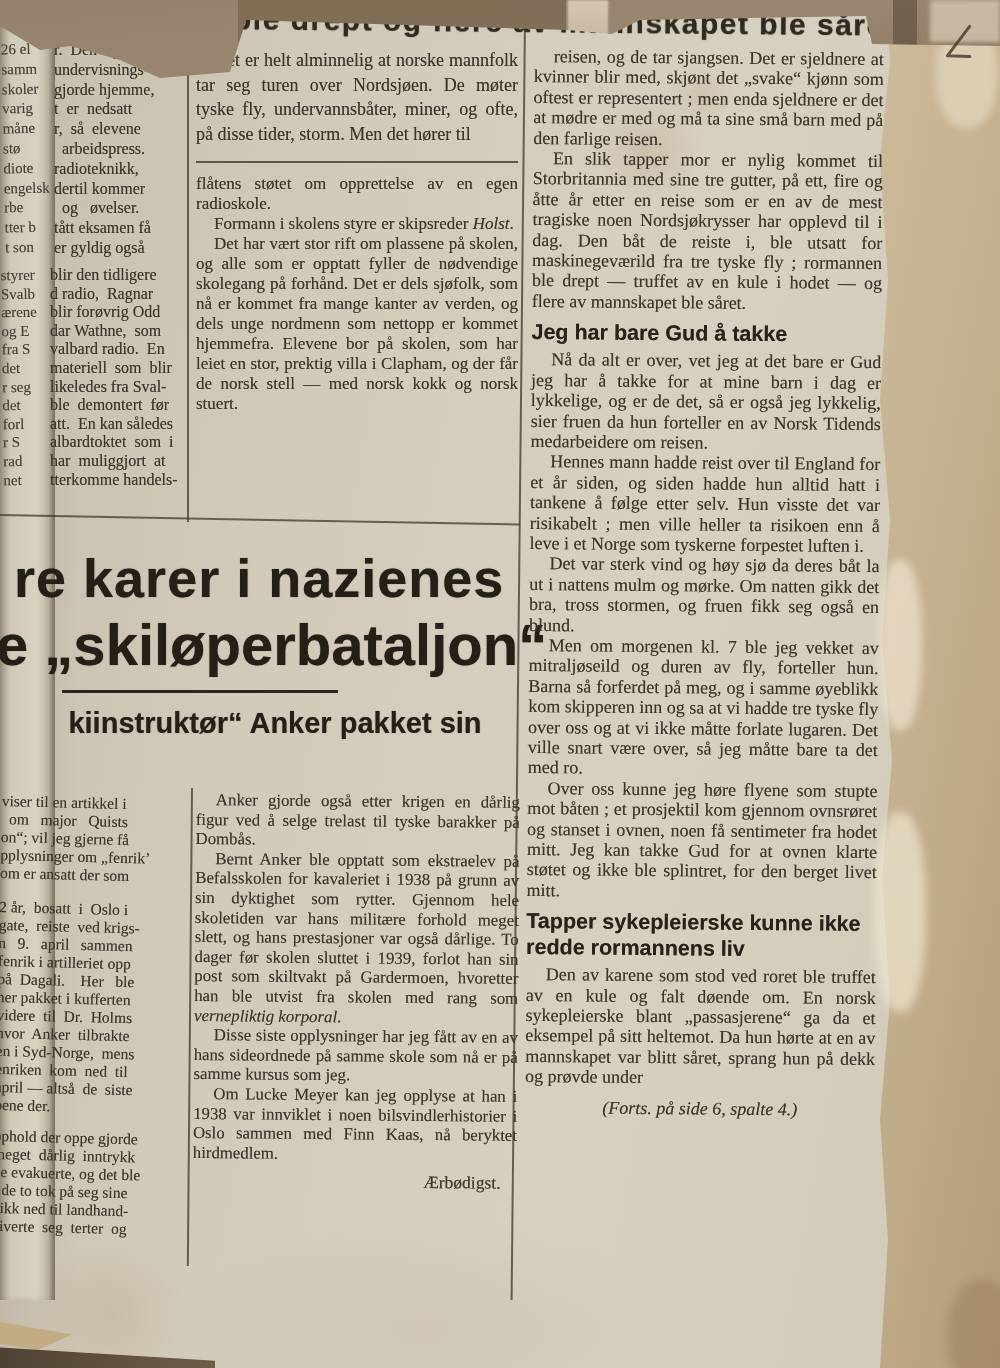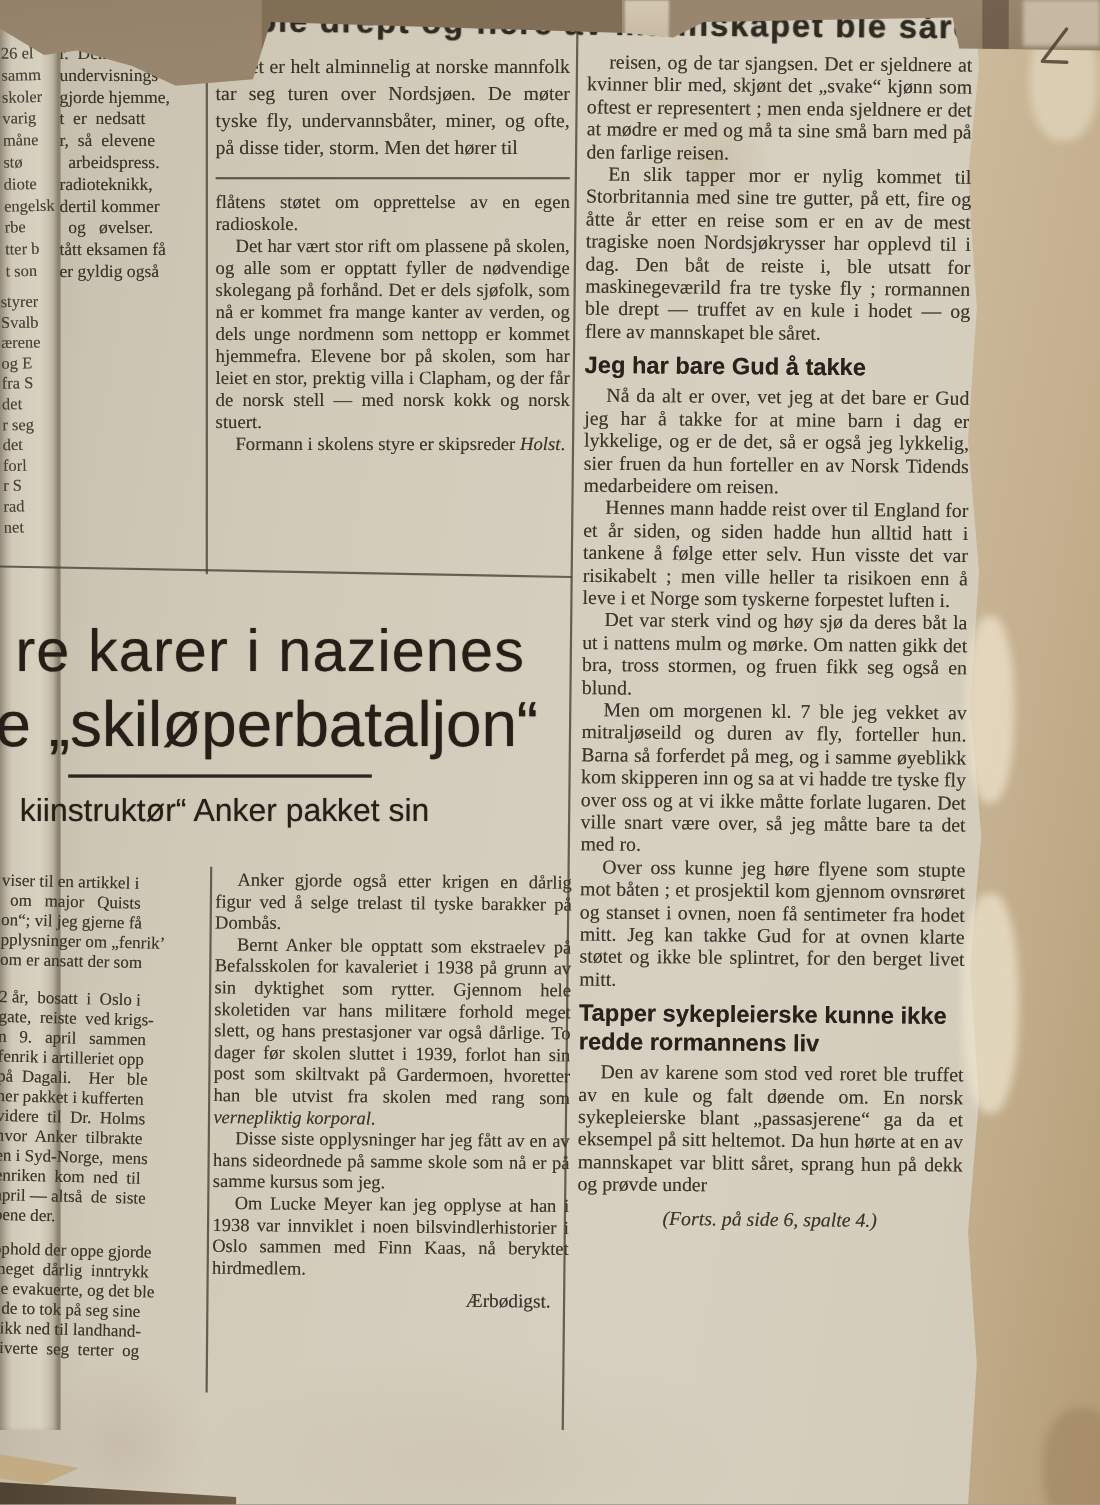--- a/index.html
+++ b/index.html
@@ -62,26 +62,26 @@
   .vB{left:524px;top:18px;height:1282px;transform:rotate(.6deg);transform-origin:top left;}
   .vC{left:191px;top:788px;height:478px;transform:rotate(.5deg);transform-origin:top left;}
   .hslope{position:absolute;left:0;top:514px;width:520px;height:2px;background:#3f3930;opacity:.75;z-index:4;transform:rotate(1.05deg);transform-origin:left center;}
   .hrule{height:2px;background:#3f3930;opacity:.8;margin:15px 0 11px 0;}
   
   .midtop{position:absolute;left:196px;top:48px;width:322px;z-index:4;}
   .midtop p{margin:0;text-align:justify;text-indent:18px;font-size:17px;line-height:20px;}
   .midtop p.lead{font-size:18px;line-height:24.5px;}
   .midtop p.noind{text-indent:0;}
   
-  .hblock{position:absolute;left:0;top:560px;width:532px;z-index:4;
-    font-family:"Liberation Sans","DejaVu Sans",sans-serif;font-weight:normal;color:#241f17;}
+  .hblock{position:absolute;left:0;top:546px;width:532px;z-index:4;
+    font-family:"Liberation Sans","DejaVu Sans",sans-serif;font-weight:bold;color:#241f17;}
   .hl1{font-size:54px;line-height:64px;letter-spacing:1px;margin-left:14px;white-space:nowrap;text-shadow:0 0 1px rgba(36,31,23,.7);}
   .hl2{font-size:58px;line-height:70px;letter-spacing:0;margin-left:-4px;white-space:nowrap;text-shadow:0 0 1px rgba(36,31,23,.7);}
   .hlrule{width:276px;height:3px;background:#2a251d;margin:10px 0 12px 62px;}
-  .sub{font-size:29px;line-height:37px;white-space:nowrap;margin-left:18px;text-shadow:0 0 1px rgba(36,31,23,.6);}
+  .sub{font-size:29px;line-height:37px;white-space:nowrap;margin-left:18px;text-shadow:0 0 1px rgba(36,31,23,.6);text-align:center;}
   
   .lowleft{position:absolute;left:2px;top:792px;width:186px;z-index:4;transform:rotate(1.4deg);transform-origin:top left;font-size:15.5px;}
   .lowleft .blk{line-height:18px;}
   .lowleft .g1{margin-bottom:16px;}
   .lowleft .g2{margin-bottom:13px;}
   
   .midlow{position:absolute;left:196px;top:790px;width:324px;z-index:4;transform:rotate(.5deg);transform-origin:top left;}
   .midlow p{margin:0;text-align:justify;text-indent:20px;font-size:16.8px;line-height:19.6px;}
   .sig{text-align:right;padding-right:16px;margin-top:8px;font-size:17.5px;}
   
@@ -152,32 +152,44 @@
 undervisnings-
 gjorde hjemme,
 t  er  nedsatt
 r,  så  elevene
   arbeidspress.
 radioteknikk,
 dertil kommer
   og   øvelser.
 tått eksamen få
 er gyldig også</div>
+  <div class="colL b2 ink lines">blir den tidligere
+d radio,  Ragnar
+blir forøvrig Odd
+dar Wathne,  som
+valbard radio.  En
+materiell  som  blir
+likeledes fra Sval-
+ble  demontert  før
+att.  En kan således
+albardtoktet  som  i
+har  muliggjort  at
+tterkomme handels-</div>
 
   <div class="vrule vA"></div>
   <div class="vrule vB"></div>
   <div class="vrule vC"></div>
   <div class="hslope"></div>
 
   <div class="midtop ink">
     <p class="lead">Det er helt alminnelig at norske mannfolk tar seg turen over Nordsjøen. De møter tyske fly, undervannsbåter, miner, og ofte, på disse tider, storm. Men det hører til</p>
     <div class="hrule"></div>
     <p class="noind">flåtens støtet om opprettelse av en egen radioskole.</p>
+    <p><span>Formann i skolens styre er skipsreder </span><i>Holst</i><span>.</span></p>
     <p>Det har vært stor rift om plassene på skolen, og alle som er opptatt fyller de nødvendige skolegang på forhånd. Det er dels sjøfolk, som nå er kommet fra mange kanter av verden, og dels unge nordmenn som nettopp er kommet hjemmefra. Elevene bor på skolen, som har leiet en stor, prektig villa i Clapham, og der får de norsk stell — med norsk kokk og norsk stuert.</p>
-    <p><span>Formann i skolens styre er skipsreder </span><i>Holst</i><span>.</span></p>
   </div>
 
   <div class="hblock">
     <div class="hl1">re karer i nazienes</div>
     <div class="hl2">e „skiløperbataljon“</div>
     <div class="hlrule"></div>
     <div class="sub">kiinstruktør“ Anker pakket sin</div>
   </div>
 
   <div class="lowleft ink">

